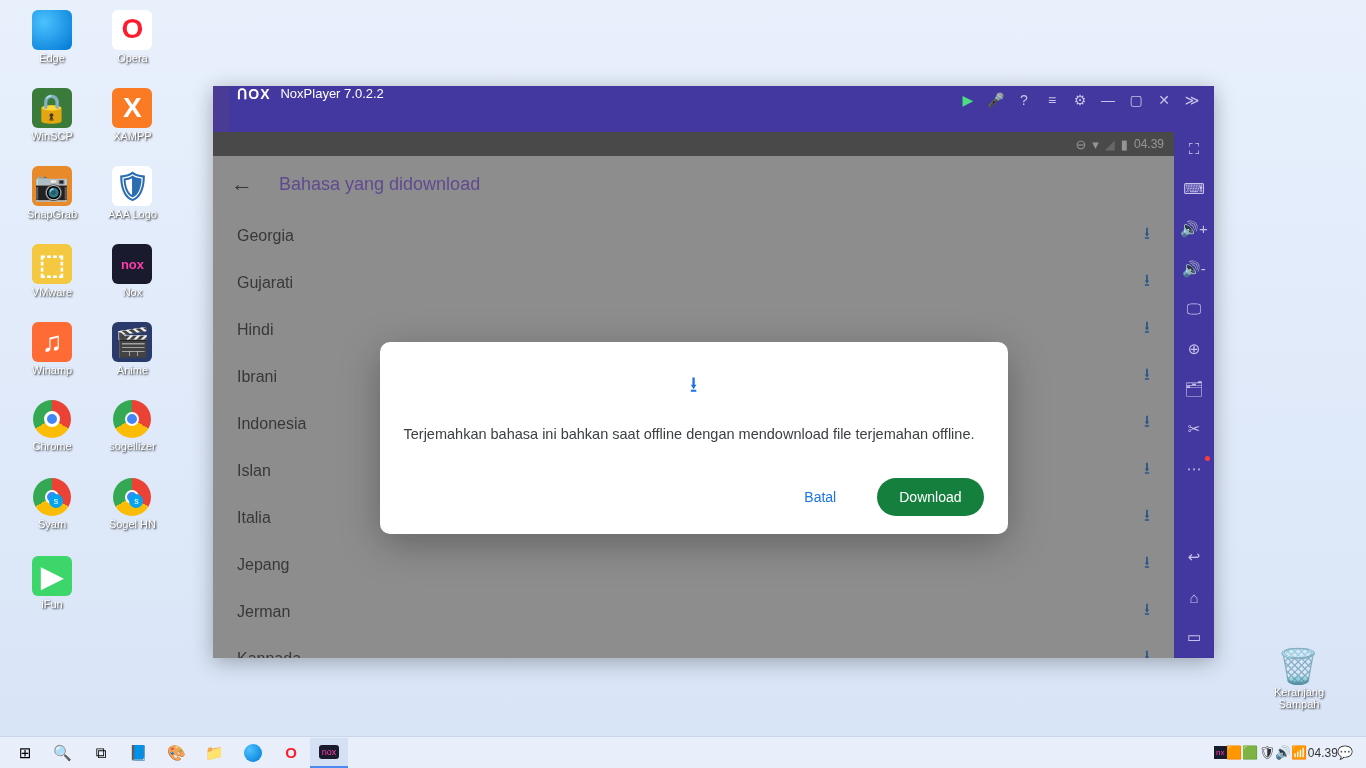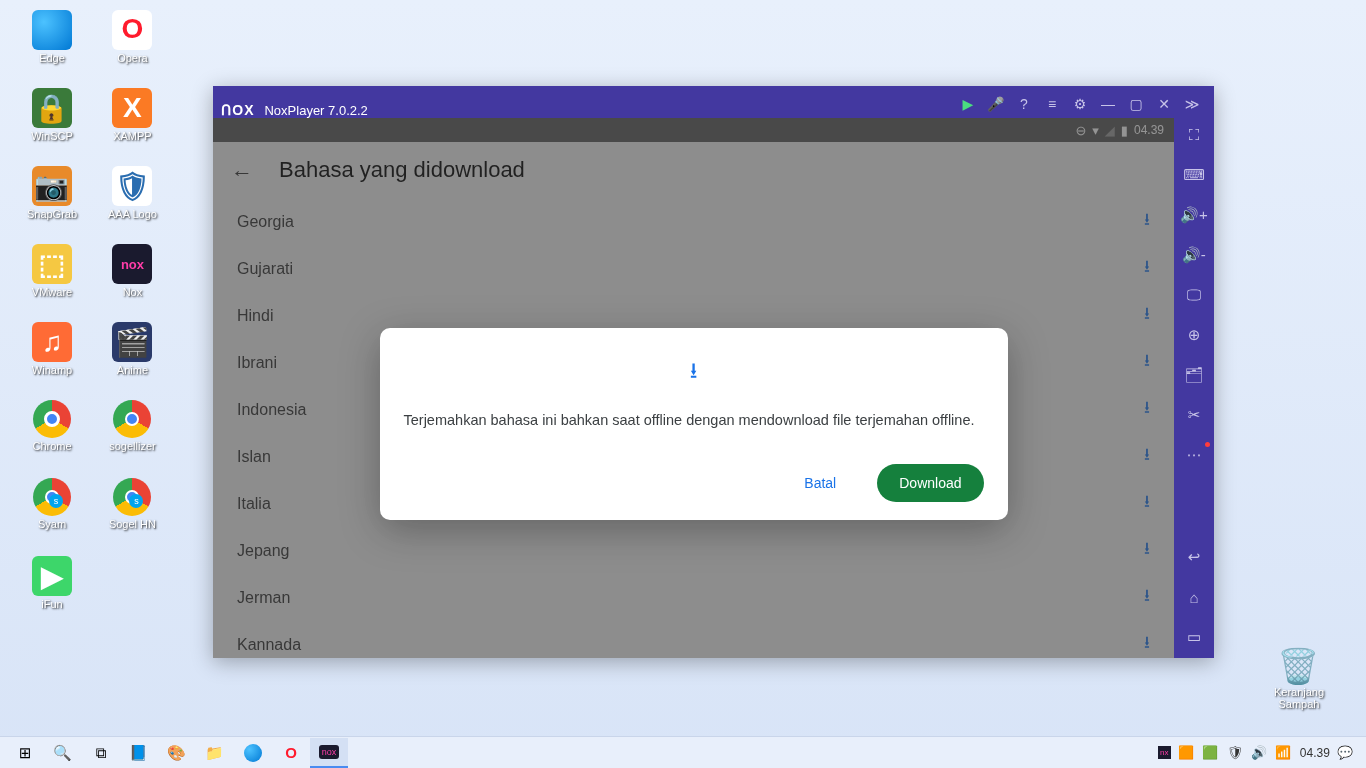--- a/index.html
+++ b/index.html
@@ -12,39 +12,39 @@
 .desktop-icon .ico { width: 40px; height: 40px; display: flex; align-items: center; justify-content: center; font-size: 28px; border-radius: 6px; }
 .desktop-icon .lbl { color: #fff; font-size: 11px; text-align: center; text-shadow: 1px 1px 2px rgba(0,0,0,0.9); margin-top: 2px; line-height: 12px; }
 
 
 .recycle { position: absolute; right: 28px; bottom: 58px; width: 78px; display: flex; flex-direction: column; align-items: center; }
 .recycle .ico { font-size: 34px; }
 .recycle .lbl { color: #fff; font-size: 11px; text-align: center; text-shadow: 1px 1px 2px rgba(0,0,0,0.9); line-height: 12px; }
 
 
 .nox-window { position: absolute; left: 213px; top: 86px; width: 1001px; height: 572px; background: #4a3c95; box-shadow: 0 4px 20px rgba(0,0,0,0.3); display: flex; flex-direction: column; }
-.nox-titlebar { height: 32px; background: #4338a0; display: flex; align-items: flex-end; padding: 0 8px; color: #fff; }
+.nox-titlebar { height: 46px; background: #4338a0; display: flex; align-items: flex-start; padding: 0 8px; color: #fff; margin-left: 16px; }
 .nox-logo { font-weight: bold; font-size: 14px; letter-spacing: 1px; }
 .nox-title { margin-left: 10px; font-size: 13px; }
 .nox-spacer { flex: 1; }
 .nox-tb-ico { width: 28px; height: 28px; display: flex; align-items: center; justify-content: center; cursor: pointer; color: #c7c3e8; font-size: 14px; }
 
 .nox-body { flex: 1; display: flex; }
 .nox-content { flex: 1; position: relative; }
 .nox-sidebar { width: 40px; background: #4338a0; display: flex; flex-direction: column; align-items: center; padding-top: 6px; gap: 18px; color: #c7c3e8; }
 .nox-side-ico { width: 28px; height: 22px; display: flex; align-items: center; justify-content: center; cursor: pointer; font-size: 15px; }
 .nox-side-bottom { margin-top: auto; padding-bottom: 10px; display: flex; flex-direction: column; gap: 18px; align-items: center; }
 
 
 .android { position: absolute; inset: 0; background: #f0f0f0; }
 .android-status { height: 24px; background: #5a5a5a; display: flex; align-items: center; justify-content: flex-end; padding: 0 10px; gap: 6px; color: #fff; font-size: 12px; }
 .android-status .st-ico { font-size: 13px; }
 .app-header { height: 56px; background: #f0f0f0; display: flex; align-items: center; padding: 0 18px; gap: 26px; }
 .back-btn { font-size: 22px; cursor: pointer; color: #333; }
-.app-title { font-size: 22px; color: #000000; }
+.app-title { font-size: 18px; color: #8b5cf6; }
 .lang-list { overflow-y: auto; height: calc(100% - 80px); }
 .lang-item { height: 47px; display: flex; align-items: center; justify-content: space-between; padding: 0 24px; color: #333; font-size: 16px; cursor: pointer; }
 .dl-ico { color: #1a73e8; font-size: 17px; }
 
 
 .android-dim { position: absolute; inset: 0; background: rgba(60,60,60,0.55); }
 
 
 .dialog { position: absolute; left: 50%; top: 210px; transform: translateX(-50%); width: 628px; background: #fff; border-radius: 10px; padding: 26px 24px 18px 24px; box-shadow: 0 10px 40px rgba(0,0,0,0.3); }
 .dialog-icon { text-align: center; color: #1a73e8; font-size: 22px; }
@@ -52,21 +52,21 @@
 .dialog-msg { text-align: left; font-size: 14.5px; color: #3c4043; margin-top: 20px; }
 .dialog-actions { display: flex; justify-content: flex-end; gap: 23px; margin-top: 36px; align-items: center; }
 .btn-flat { color: #1a73e8; background: transparent; border: none; font-size: 14px; padding: 10px 18px; border-radius: 20px; cursor: pointer; font-weight: 500; }
 .btn-primary { color: #fff; background: #15803d; border: none; font-size: 14px; padding: 11px 22px; border-radius: 21px; cursor: pointer; font-weight: 500; }
 
 
 .taskbar { position: absolute; bottom: 0; left: 0; right: 0; height: 32px; background: #e8effb; border-top: 1px solid #c9d5ea; display: flex; align-items: center; padding: 0 6px; }
 .tb-btn { width: 38px; height: 30px; display: flex; align-items: center; justify-content: center; cursor: pointer; font-size: 15px; }
 .tb-btn.active { background: #d4e0f4; border-bottom: 2px solid #4a8bf0; }
 .tb-spacer { flex: 1; }
-.tray { display: flex; align-items: center; gap: 8px; padding-right: 6px; font-size: 12px; color: #333; }
+.tray { display: flex; align-items: center; padding-right: 6px; font-size: 12px; color: #333; }
 .tray-ico { font-size: 13px; cursor: pointer; }
 
 
 .ico-edge { background: radial-gradient(circle at 30% 30%, #4cc2ff, #0078d4); color:#fff; border-radius:50%; width:38px; height:38px; }
 .ico-opera { background:#fff; border-radius:50%; width:38px; height:38px; position:relative; }
 .ico-opera::after{content:"O"; color:#ff1b2d; font-weight:bold; font-size:28px; position:absolute; left:50%; top:50%; transform:translate(-50%,-52%);}
 .ico-box { width:40px; height:40px; border-radius:6px; display:flex; align-items:center; justify-content:center; color:#fff; font-size:20px; font-weight:bold; }
 </style>
 </head>
 <body>

